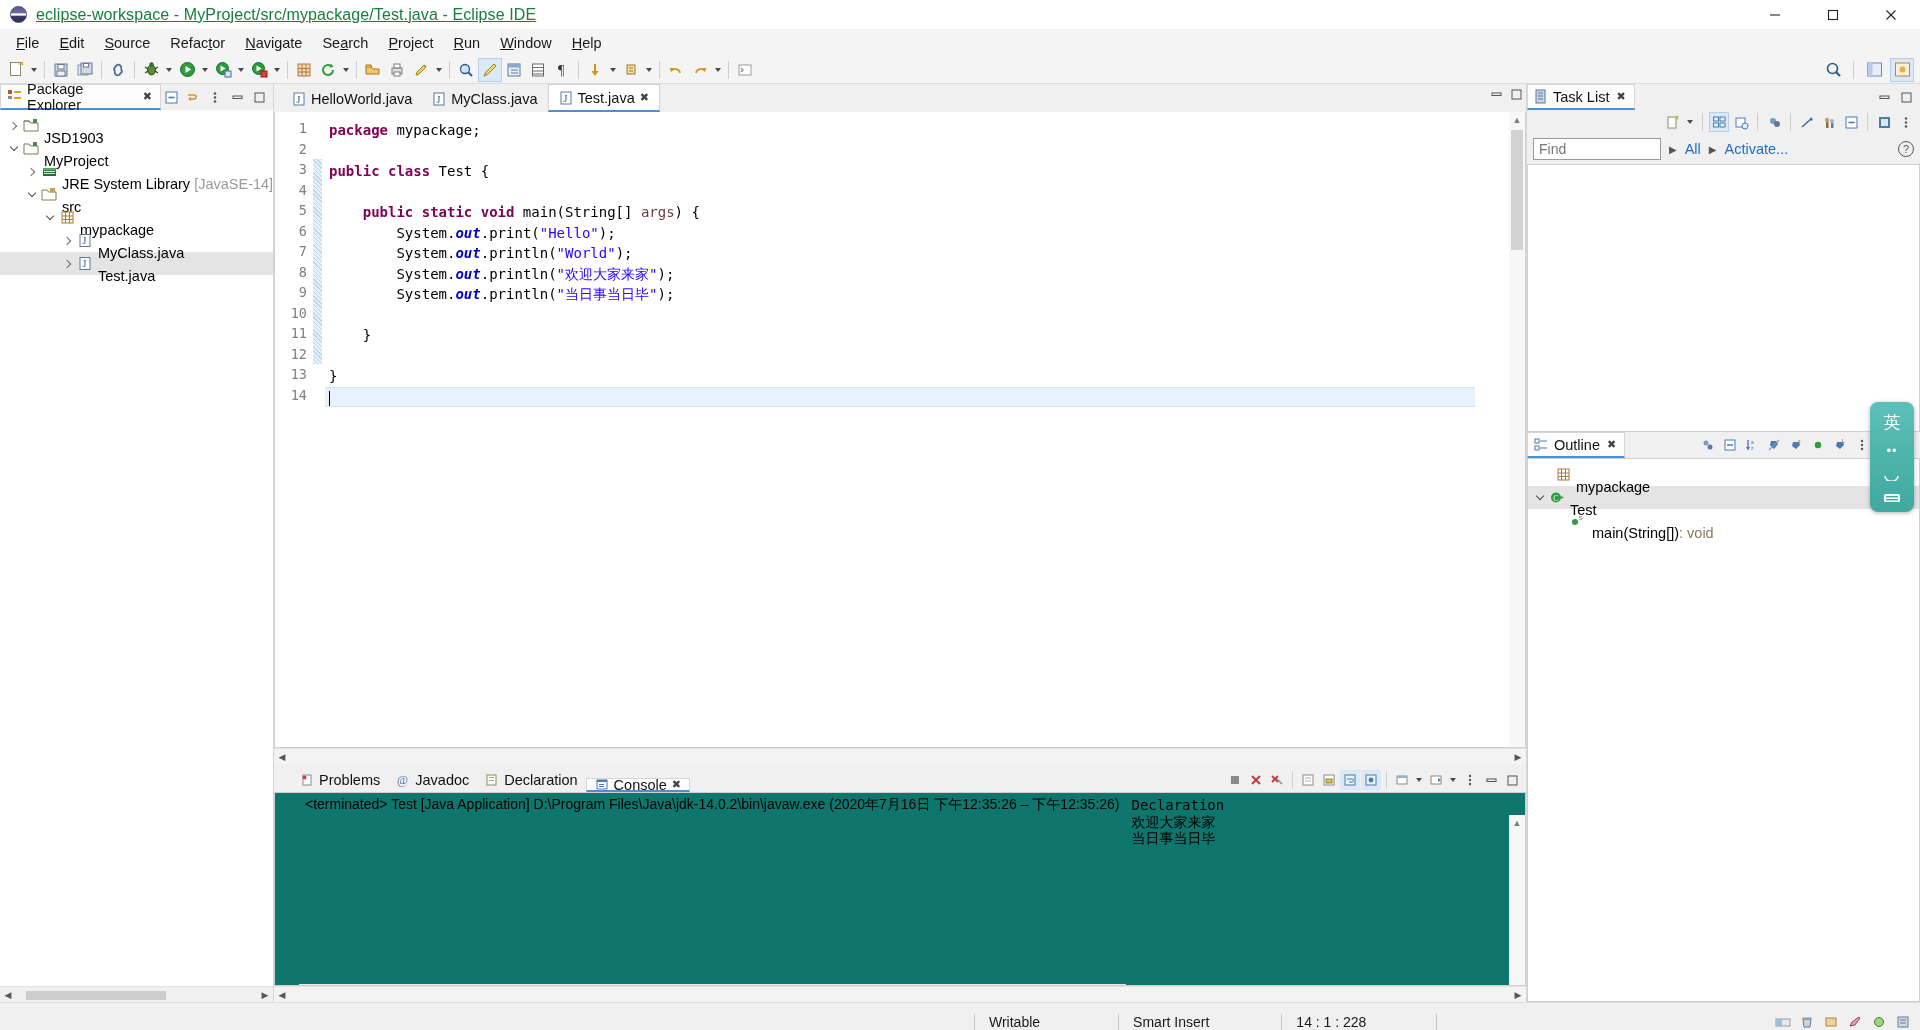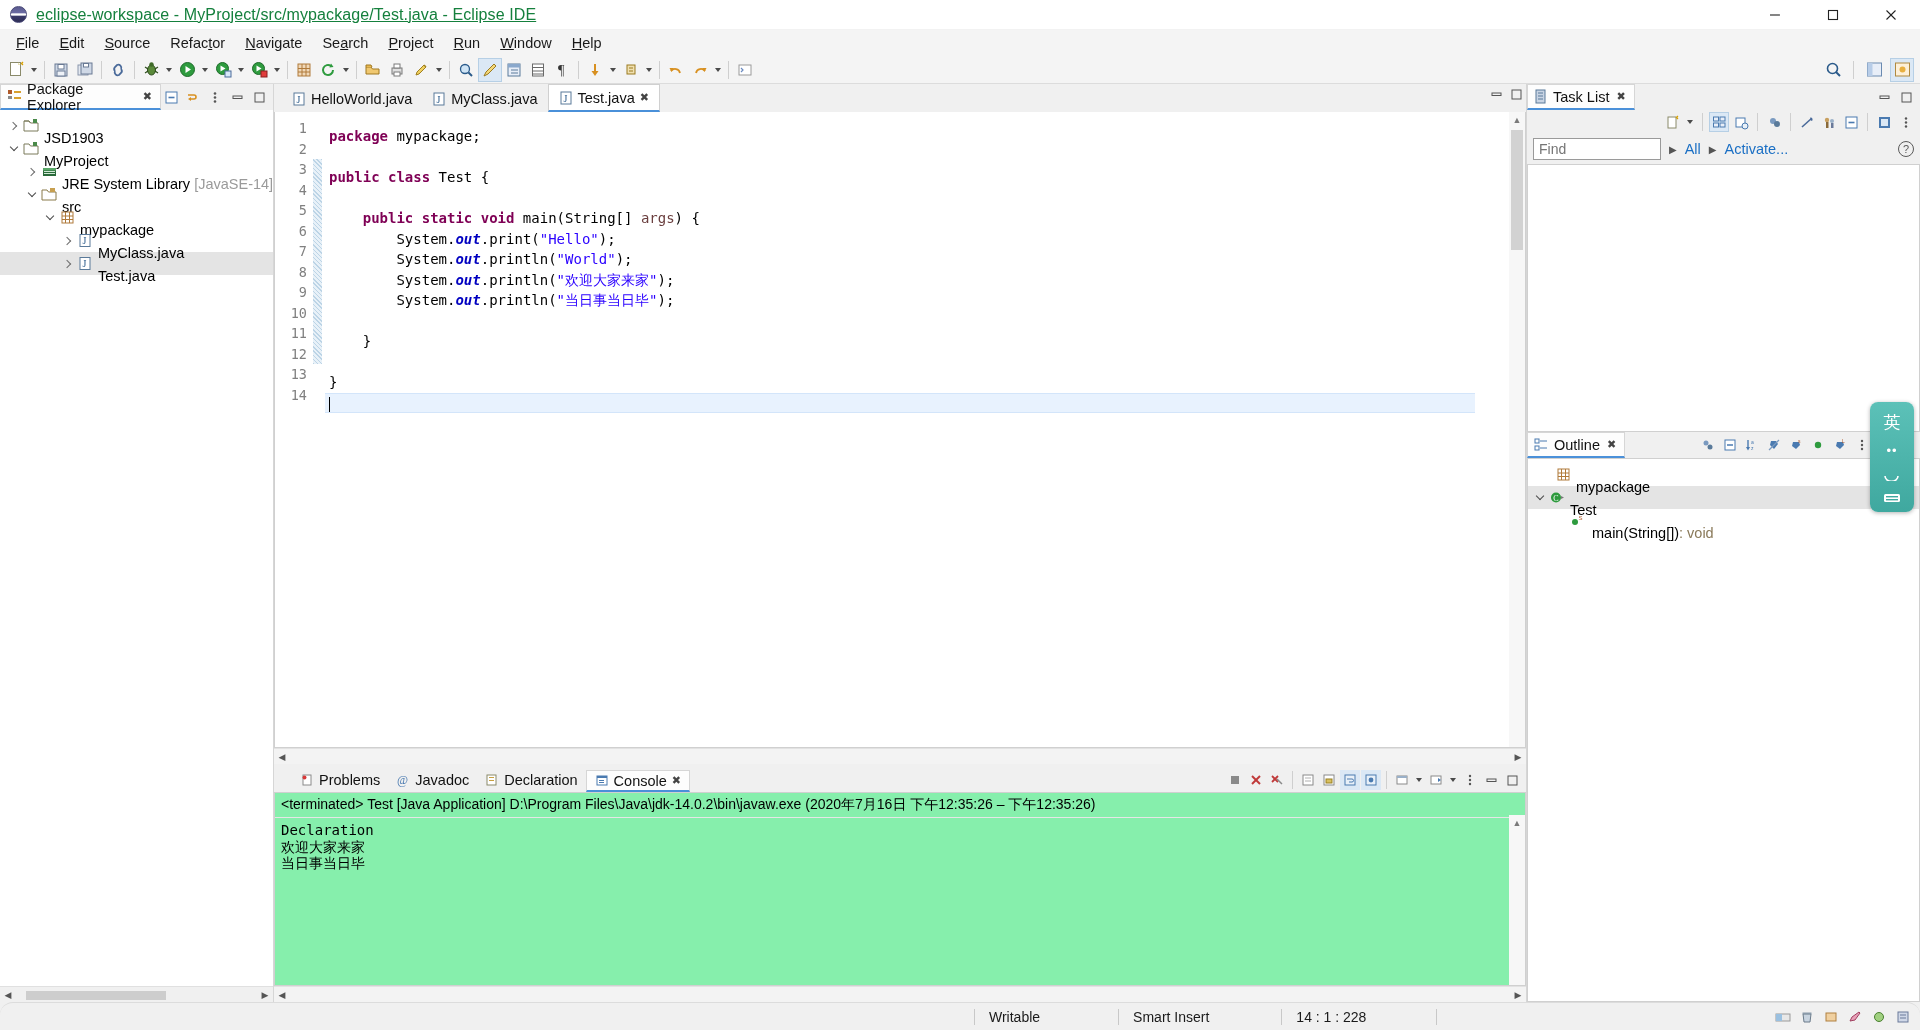--- a/index.html
+++ b/index.html
@@ -99,43 +99,43 @@
     width: 36px; background: #ffffff; text-align: right; padding-top: 6px;
     font-family: "DejaVu Sans Mono", monospace; font-size: 13.5px; color: #808080; user-select: none; flex: 0 0 36px;
   }
   .gline { height: 20.5px; line-height: 20.5px; padding-right: 4px; position: relative; }
   .fold-marker { position: absolute; right: -12px; top: 5px; width: 11px; height: 11px; border: 1px solid #9aa9c2; border-radius: 50%; background: #fff; }
   .fold-marker:after { content: ""; position: absolute; left: 2px; top: 4px; width: 5px; height: 1px; background: #4a6a9a; }
   .annot-bar { width: 14px; background: #ffffff; flex: 0 0 14px; position: relative; }
   .annot-hatch { position: absolute; left: 2px; top: 47px; width: 9px; height: 205px;
     background: repeating-linear-gradient(45deg, #bcd4e6 0 1px, #e8f1f8 1px 3px); }
   .code {
-    flex: 1; padding-top: 14px; font-family: "DejaVu Sans Mono", monospace;
+    flex: 1; padding-top: 8px; font-family: "DejaVu Sans Mono", monospace;
     font-size: 14px; color: #000; position: relative; overflow: hidden;
   }
   .cline { height: 20.5px; line-height: 20.5px; white-space: pre; padding-left: 4px; }
   .cline.cur { background: #e8f2fe; border-top: 1px solid #d3e5fa; border-bottom: 1px solid #d3e5fa; width: 1150px; }
   .kw { color: #7f0055; font-weight: bold; }
   .str { color: #2a00ff; }
   .fld { color: #0000c0; font-style: italic; font-weight: bold; }
   .par { color: #6a3e3e; }
   .caret { display: inline-block; width: 1px; height: 15px; background: #000; vertical-align: -3px; }
   .v-scroll { position: absolute; right: 0; top: 0; bottom: 0; width: 16px; background: #f7f7f7; }
   .vs-arrow { width: 16px; height: 16px; display: flex; align-items: center; justify-content: center; color: #7a7a7a; font-size: 9px; }
   .vs-thumb { position: absolute; left: 2px; top: 18px; width: 12px; height: 120px; background: #d2d2d2; }
   .h-scroll { height: 16px; background: #f3f3f3; display: flex; align-items: center; border-top: 1px solid #e2e2e2; }
 
   
   .bottom-panel { height: 236px; display: flex; flex-direction: column; flex: 0 0 236px; background: #f0f0f0; margin-top: 2px; }
   .btabs { height: 26px; display: flex; align-items: flex-end; position: relative; padding-left: 18px; }
   .btab { display: flex; align-items: center; gap: 5px; height: 24px; padding: 0 8px; font-size: 14.5px; color: #111; }
-  .btab.active { background: #fdfdfd; height: 22px; border-top: 1px solid #d6d6d6; border-left: 1px solid #d6d6d6; border-right: 1px solid #d6d6d6; border-bottom: 2px solid #4a90d9; }
+  .btab.active { background: #fdfdfd; height: 14px; border-top: 1px solid #d6d6d6; border-left: 1px solid #d6d6d6; border-right: 1px solid #d6d6d6; border-bottom: 2px solid #4a90d9; }
   .btab .x { font-size: 11px; color: #444; }
   .btab-toolbar { margin-left: auto; display: flex; align-items: center; gap: 1px; padding-right: 4px; }
-  .console-body { flex: 1; background: #86efac; border: 1px solid #d0d0d0; display: flex; flex-direction: column; min-height: 0; position: relative; }
+  .console-body { flex: 1; background: #0f766e; border: 1px solid #d0d0d0; display: flex; flex-direction: row; min-height: 0; position: relative; padding-left: 24px; }
   .console-head { font-size: 14px; color: #000; padding: 3px 6px; border-bottom: 1px solid #e6e6e6; white-space: nowrap; overflow: hidden; }
   .console-out { flex: 1; padding: 4px 6px; font-family: "DejaVu Sans Mono", monospace; font-size: 14px; color: #000; line-height: 16.5px; overflow: hidden; }
   .console-scroll { position: absolute; right: 0; top: 22px; bottom: 0; width: 16px; background: #f7f7f7; }
 
   
   .right-panel { width: 394px; display: flex; flex-direction: column; border-left: 1px solid #d6d6d6; background: #f0f0f0; flex: 0 0 394px; }
   .tasklist { height: 348px; display: flex; flex-direction: column; flex: 0 0 348px; }
   .tl-toolbar { height: 24px; display: flex; align-items: center; justify-content: flex-end; gap: 2px; padding-right: 4px; background: #f0f0f0; }
   .tl-find { height: 30px; display: flex; align-items: center; gap: 8px; padding: 0 6px; background: #f0f0f0; }
   .find-input {
@@ -153,21 +153,21 @@
   .ime {
     position: absolute; right: 6px; top: 402px; width: 44px; height: 110px; border-radius: 8px;
     background: linear-gradient(180deg, #5cc1b8 0%, #3fa89f 100%);
     box-shadow: 0 1px 4px rgba(0,0,0,.3); display: flex; flex-direction: column;
     align-items: center; justify-content: space-around; color: #fff; padding: 4px 0; z-index: 40;
   }
   .ime-ch { font-size: 17px; }
   .ime-dots { font-size: 13px; letter-spacing: 1px; }
 
   
-  .statusbar { height: 28px; background: #f0f0f0; display: flex; align-items: center; border-top: 1px solid #dcdcdc; flex: 0 0 28px; font-size: 14px; color: #1a1a1a; border-radius: 13px; }
+  .statusbar { height: 28px; background: #f0f0f0; display: flex; align-items: flex-end; border-top: 1px solid #dcdcdc; flex: 0 0 28px; font-size: 14px; color: #1a1a1a; }
   .sb-sep { width: 1px; height: 16px; background: #c8c8c8; margin: 0 14px; }
   .sb-right { margin-left: auto; display: flex; align-items: center; gap: 6px; padding-right: 8px; }
   .sb-icon { width: 18px; height: 16px; display: flex; align-items: center; justify-content: center; }
   svg { display: block; }
 </style>
 </head>
 <body>
 
 <div class="app">
 

